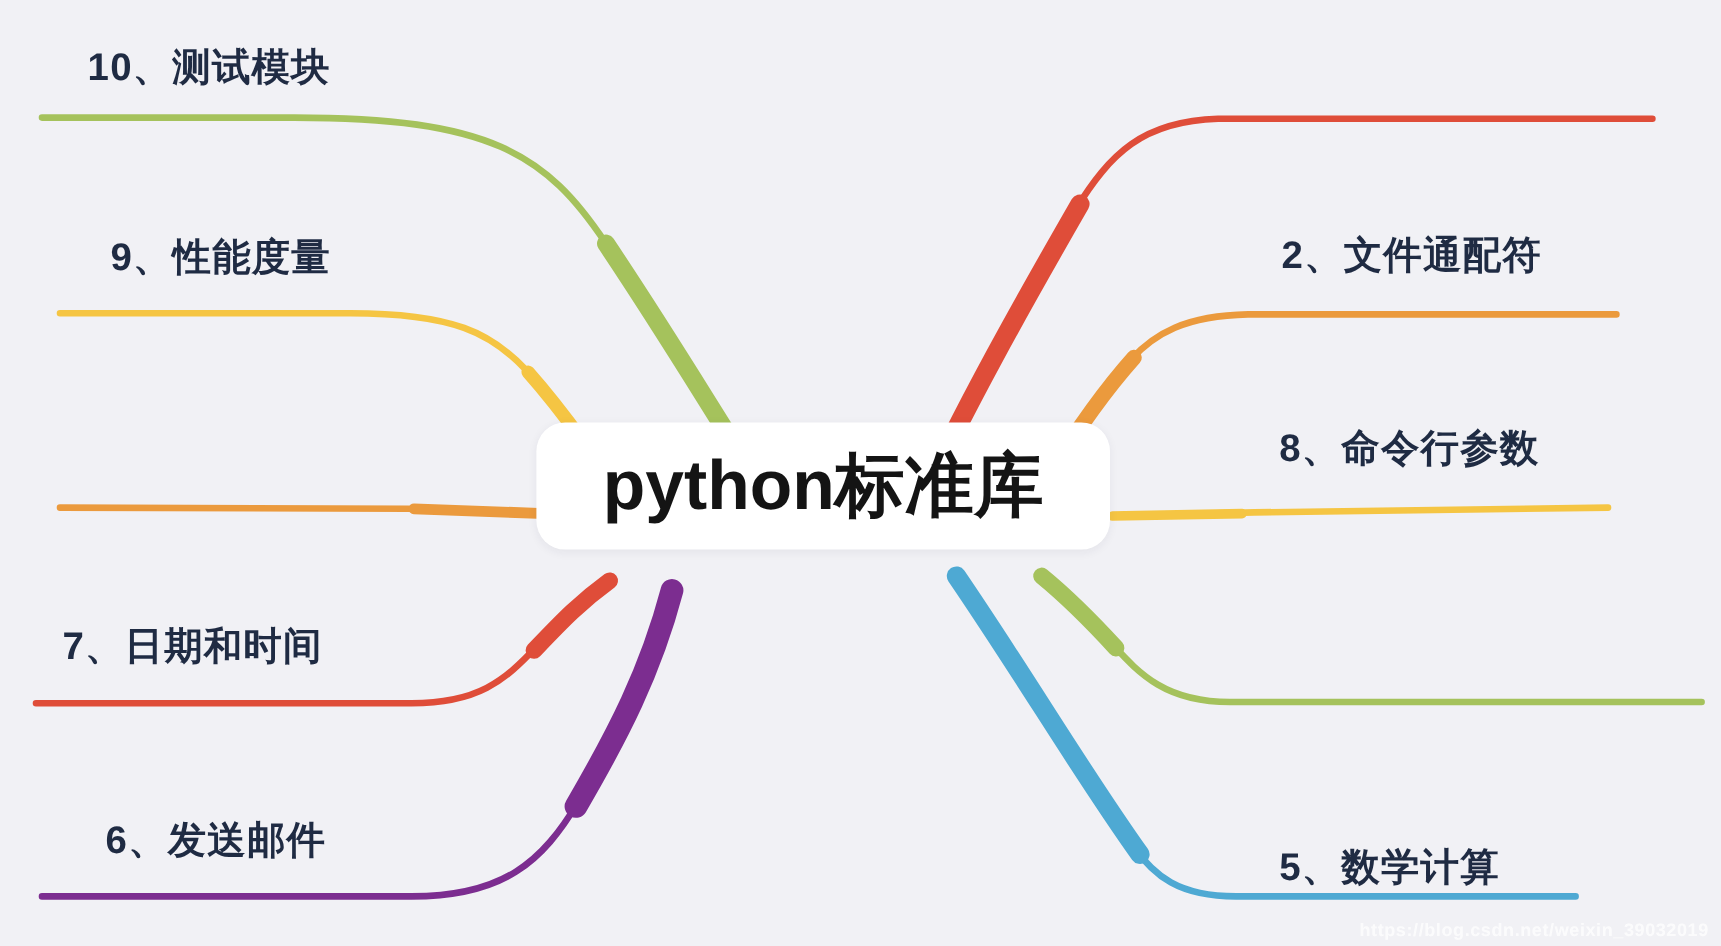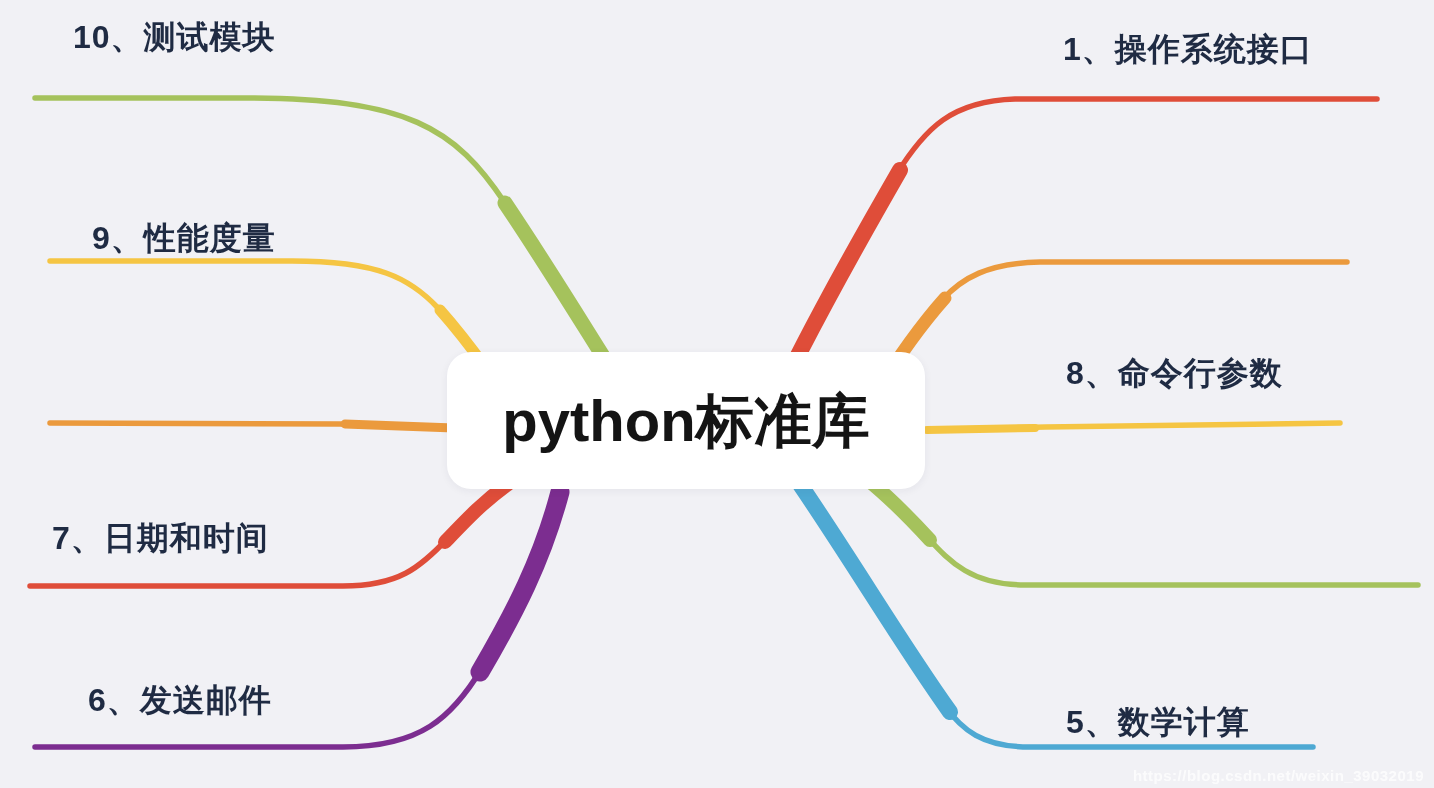--- a/index.html
+++ b/index.html
@@ -7,21 +7,21 @@
   body{
     width:1434px;height:788px;position:relative;overflow:hidden;
     background:var(--bg,#f1f1f5);
     font-family:"Liberation Sans","DejaVu Sans",sans-serif;
   }
   .canvas{position:absolute;inset:0;}
   svg.curves{position:absolute;left:0;top:0;}
   svg.curves path{fill:none;stroke-linecap:round;}
 
   .center-node{
-    position:absolute;left:447px;top:352px;width:478px;height:137px;
+    position:absolute;left:447px;top:352px;width:478px;height:106px;
     background:#ffffff;border-radius:24px;
     display:flex;align-items:center;justify-content:center;
     box-shadow:0 2px 8px rgba(40,40,60,0.06);
   }
   .center-node .label{
     font-size:58px;font-weight:700;color:#141414;letter-spacing:0;
     white-space:nowrap;line-height:1;
   }
 
   .branch-label{
@@ -30,22 +30,22 @@
     letter-spacing:1px;white-space:nowrap;line-height:1;
     transform:translateY(-50%);
   }
   
   .b1{left:1063px;top:49px;}
   .b2{left:1068px;top:212px;}
   .b3{left:1066px;top:373px;}
   .b4{left:1068px;top:536px;}
   .b5{left:1066px;top:697px;margin-top:25px;}
   
-  .b10{left:73px;top:37px;}
-  .b9{left:92px;top:214px;margin-top:24px;}
+  .b10{left:73px;top:56px;}
+  .b9{left:92px;top:214px;}
   .b8{left:83px;top:375px;}
   .b7{left:52px;top:538px;text-align:center;}
   .b6{left:88px;top:700px;}
 
   .watermark{
     position:absolute;right:10px;bottom:4px;
     font-size:15px;font-weight:700;color:#ffffff;opacity:0.78;
     letter-spacing:0.5px;
   }
 </style>
@@ -84,21 +84,21 @@
     <path stroke-width="14" d="M 445 542 C 468 518 482 503 508 484" stroke="#df4d39"></path>
 
     <path stroke-width="5.5" d="M 35 747 L 343 747 C 420 747 452 718 482 668 C 516 610 542 562 560 495" stroke="#7c2d90"></path>
     <path stroke-width="19" d="M 480 672 C 515 612 542 560 560 492" stroke="#7c2d90"></path>
   </svg>
 
   <div class="center-node">
     <span class="label">python标准库</span>
   </div>
 
-  <div class="branch-label b1">1、操作系统接口</div>
+  <div class="branch-label b2">2、文件通配符</div>
   <div class="branch-label b3">8、命令行参数</div>
   <div class="branch-label b5">5、数学计算</div>
 
   <div class="branch-label b10">10、测试模块</div>
   <div class="branch-label b9">9、性能度量</div>
   <div class="branch-label b7">7、日期和时间</div>
   <div class="branch-label b6">6、发送邮件</div>
 
   <div class="watermark">https://blog.csdn.net/weixin_39032019</div>
 </div>

